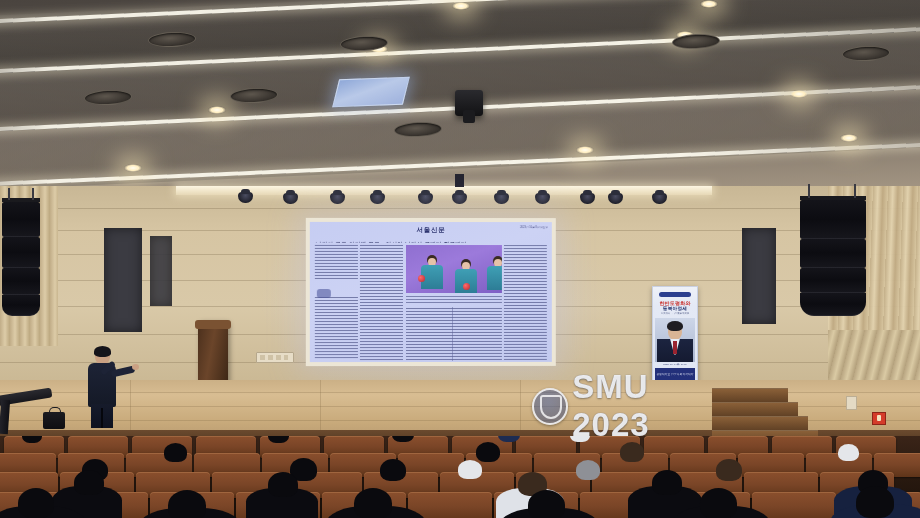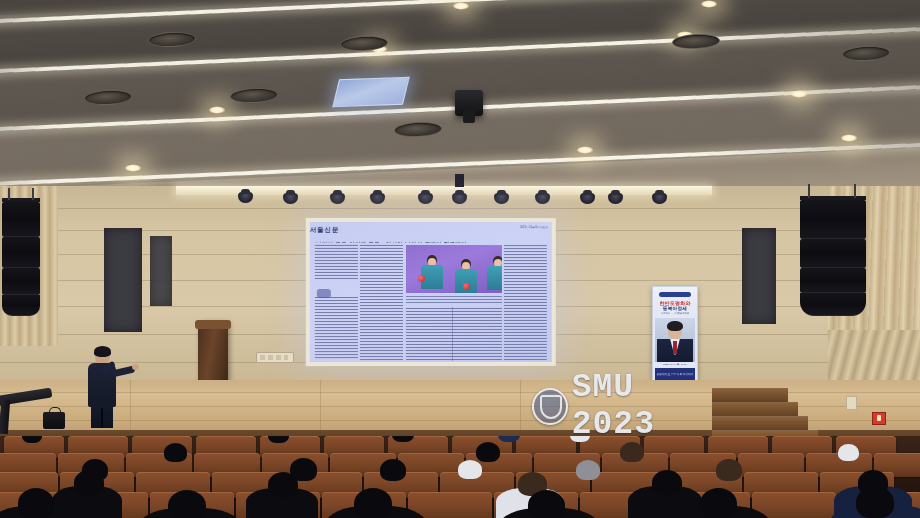--- a/index.html
+++ b/index.html
@@ -162,21 +162,21 @@
     box-shadow:0 0 26px 10px rgba(190,195,230,.28);
     transform:perspective(900px) rotateY(0.6deg);
   }
   .paper{
     position:absolute;left:4px;top:4px;right:4px;bottom:4px;
     background:linear-gradient(160deg,#c6cdf2 0%,#ccd2f4 40%,#c2c9ef 100%);
     overflow:hidden;
     display:flex;flex-direction:column;
   }
   .masthead{
-    color:#2e3570;font-size:6.5px;letter-spacing:.8px;
+    text-align:center;color:#2e3570;font-size:6.5px;letter-spacing:.8px;
     padding-top:4px;font-weight:bold;font-family:"DejaVu Sans",sans-serif;
   }
   .dateline{
     position:absolute;right:4px;top:4px;font-size:2.6px;color:#4a4f86;
     text-align:right;line-height:1.5;
   }
   .headrule{
     height:1px;background:#5b5f96;margin:3px 5px 0 5px;
   }
   .headline{
@@ -362,21 +362,21 @@
   }
   .wm-seal:after{
     content:"";position:absolute;left:6px;top:5px;width:18px;height:20px;
     border:2px solid rgba(255,255,255,.78);
     border-radius:3px 3px 50% 50%;
   }
   .wm-text{
     font-size:33px;font-weight:bold;letter-spacing:1px;
     color:rgba(255,255,255,.86);
     text-shadow:0 1px 2px rgba(0,0,0,.35),0 0 1px rgba(120,130,160,.9);
-    font-family:Liberation Mono, monospace;
+    font-family:Liberation Sans, sans-serif;
   }
 
   
   .audience{
     position:absolute;left:0;top:436px;width:920px;height:82px;
     background:linear-gradient(180deg,#3a2418 0%,#2a1a10 45%,#1a1009 100%);
     overflow:hidden;
   }
   .seatrow{position:absolute;left:0;width:920px;}
   .seat{

